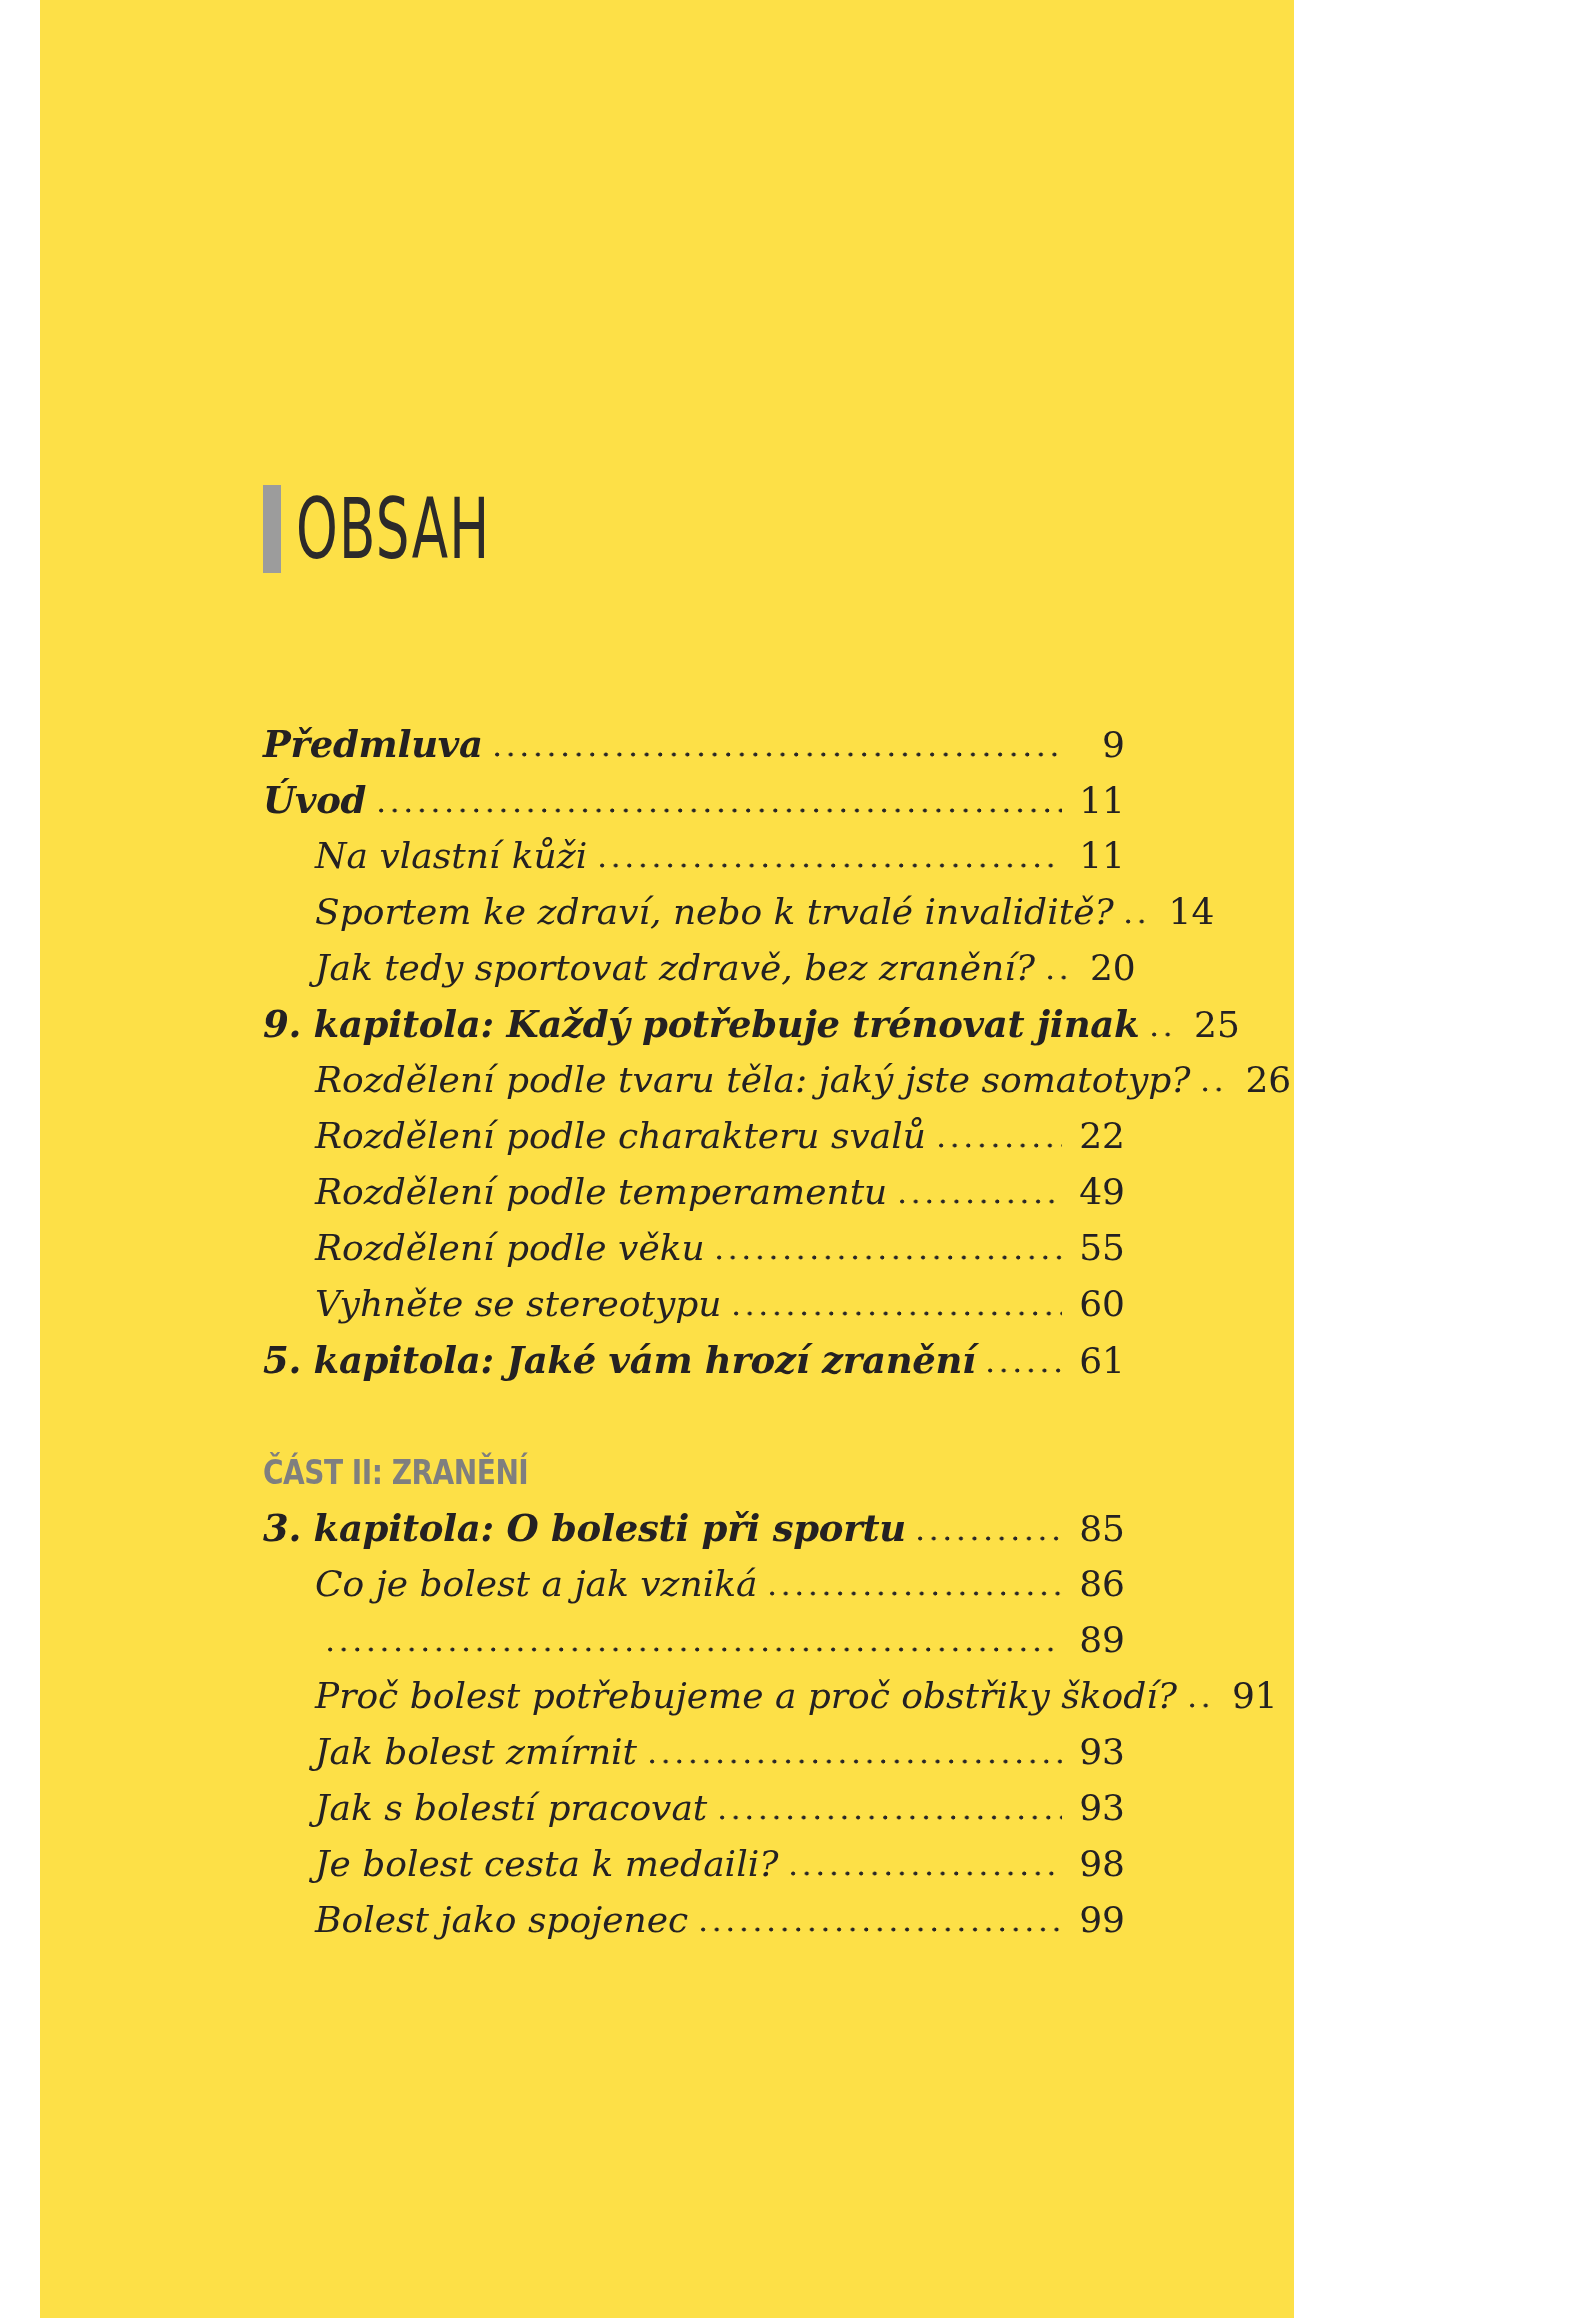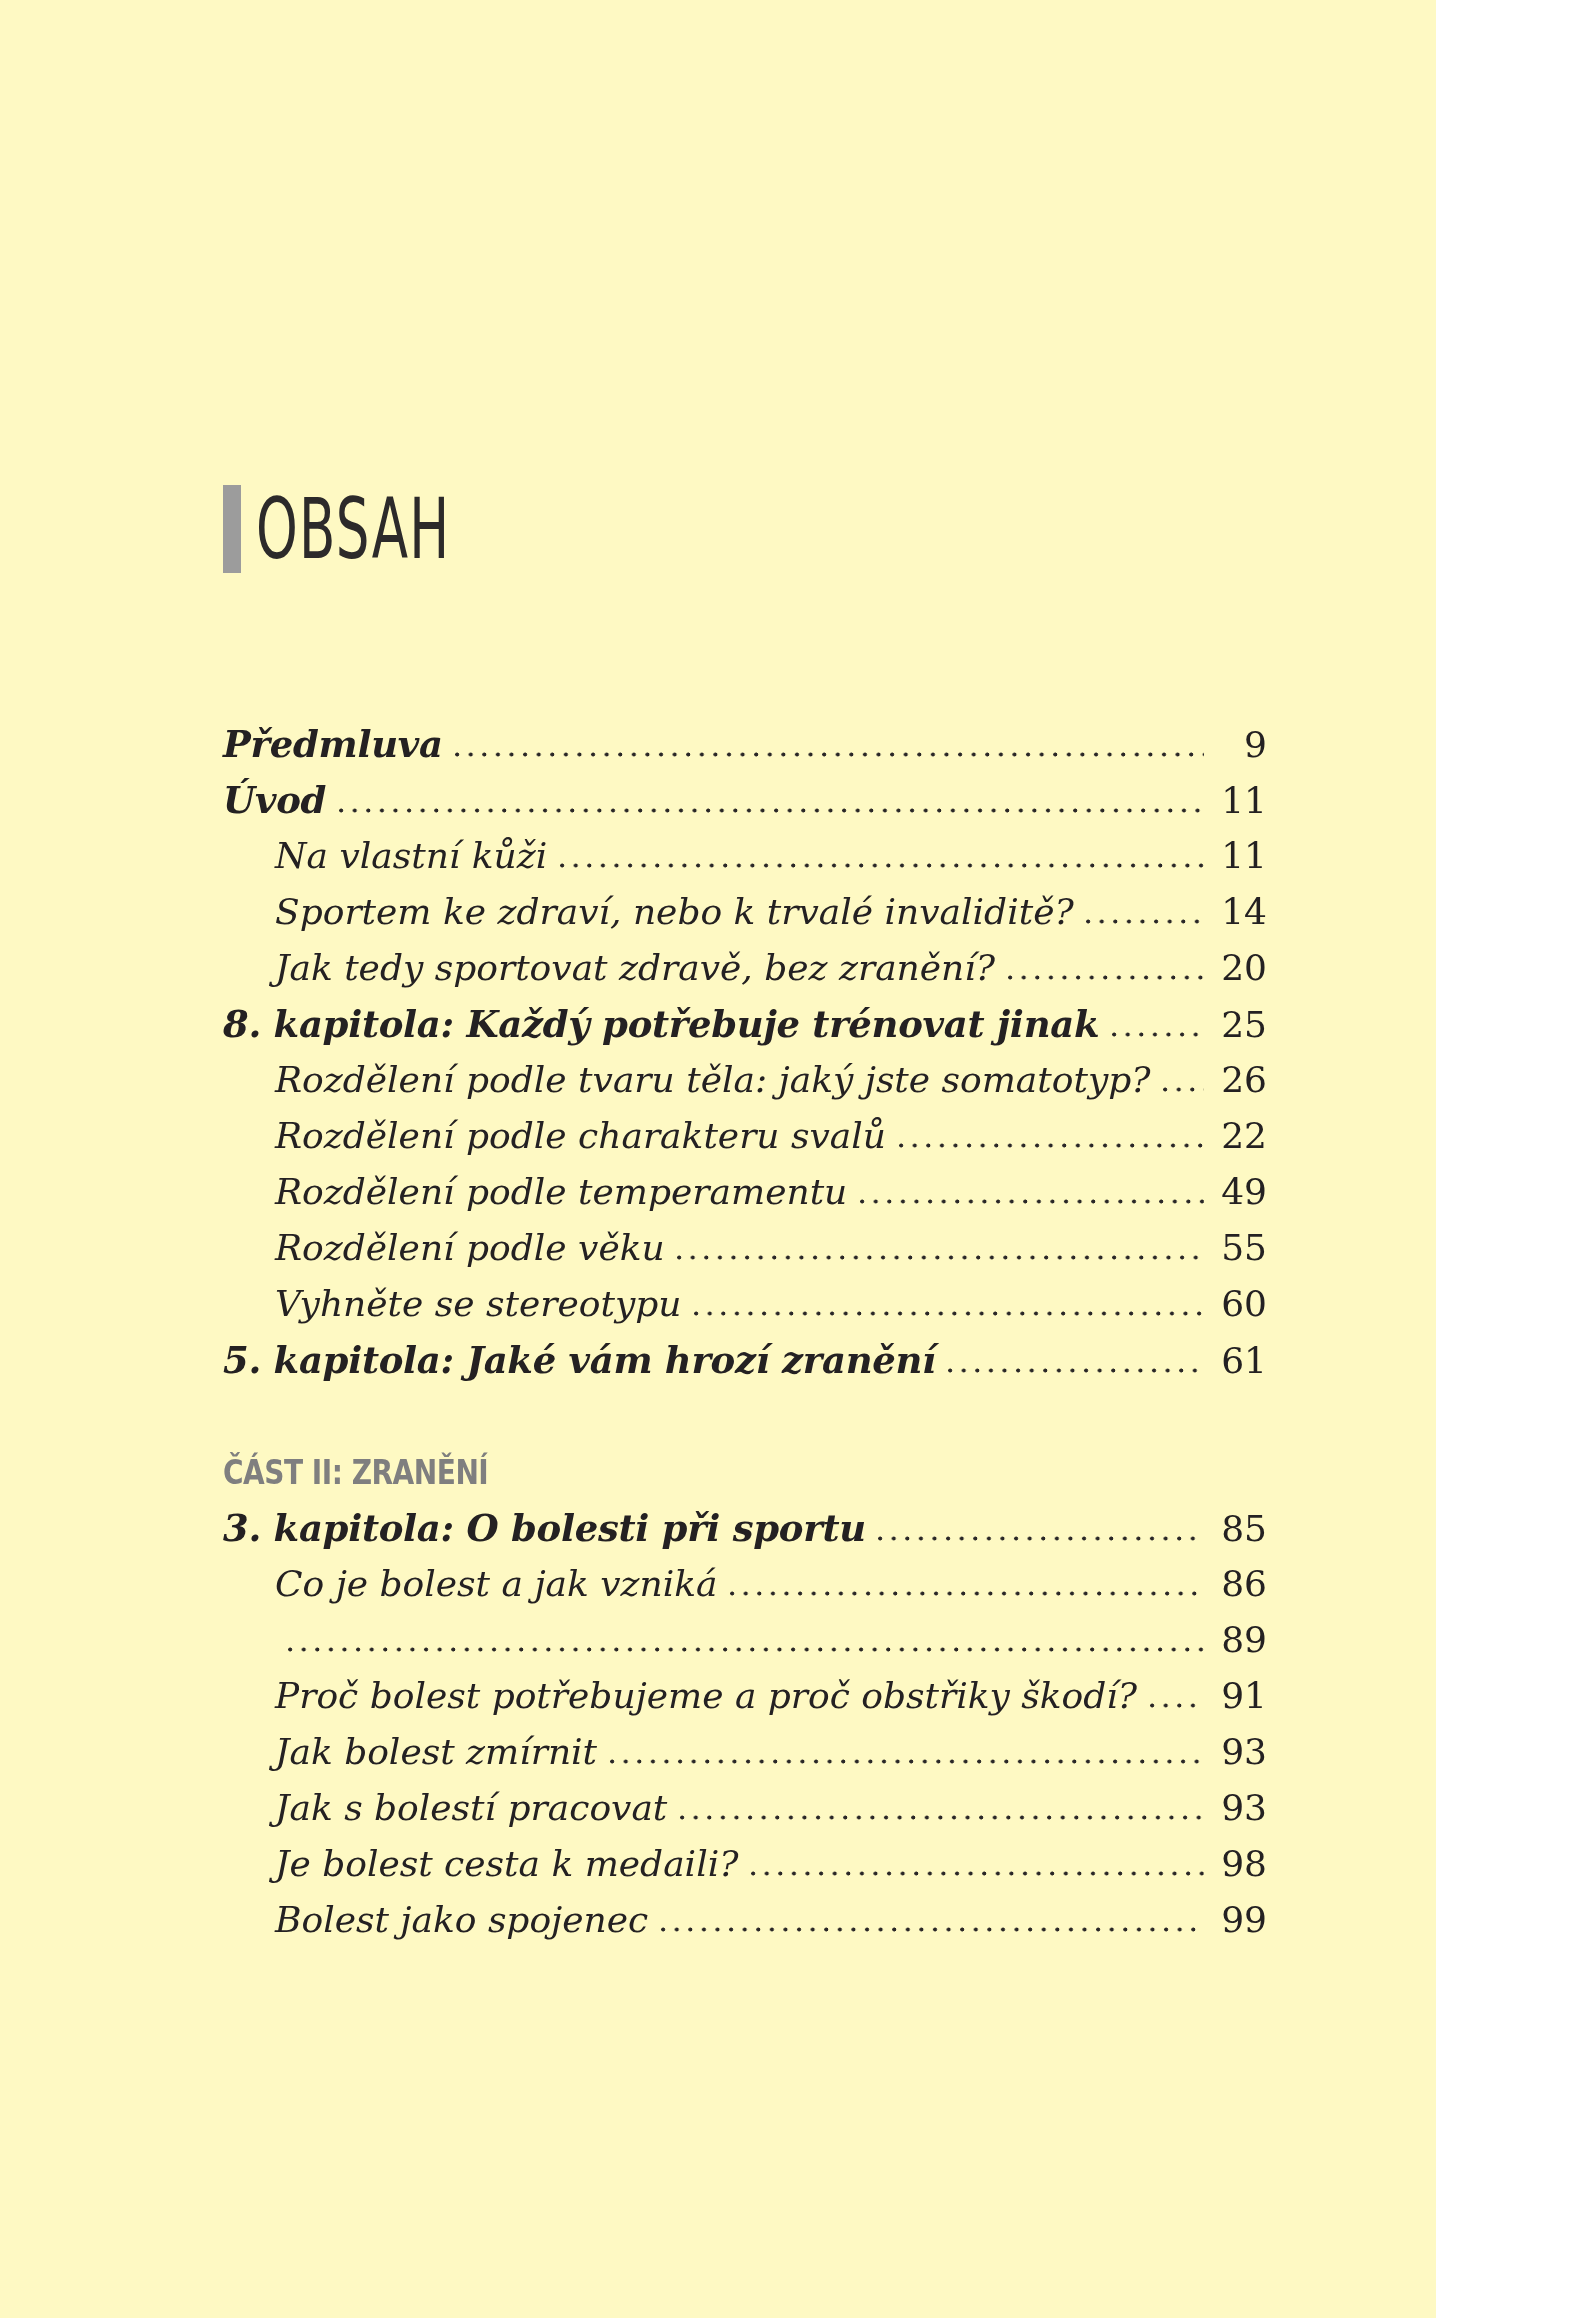--- a/index.html
+++ b/index.html
@@ -1,23 +1,24 @@
 <!DOCTYPE html>
 <html lang="cs" style="--bar-color: #9c9c9c; --section-color: #7f7f7f; --text-color: #242122;font-size:10px"><head>
 <meta charset="utf-8">
 <style>
   html, body { margin: 0; padding: 0; background: #ffffff; }
   .page {
     position: relative;
-    width: 1436px;
+    width: 1254px;
     height: 2319px;
-    background: #fef9c3;
+    background: #fde047;
     overflow: hidden;
     font-family: "DejaVu Serif", "Liberation Serif", serif;
     color: var(--text-color, #242122);
+    margin-left: 40px;
   }
 
   
   .title-block {
     position: absolute;
     left: 223px;
     top: 485px;
     display: flex;
     align-items: center;
     gap: 15px;
@@ -130,21 +131,21 @@
         <span class="label">Sportem ke zdraví, nebo k trvalé invaliditě?</span>
         <span class="leader"></span>
         <span class="pagenum">14</span>
       </div>
       <div class="row sub">
         <span class="label">Jak tedy sportovat zdravě, bez zranění?</span>
         <span class="leader"></span>
         <span class="pagenum">20</span>
       </div>
       <div class="row bold">
-        <span class="label">8. kapitola: Každý potřebuje trénovat jinak</span>
+        <span class="label">9. kapitola: Každý potřebuje trénovat jinak</span>
         <span class="leader"></span>
         <span class="pagenum">25</span>
       </div>
       <div class="row sub">
         <span class="label">Rozdělení podle tvaru těla: jaký jste somatotyp?</span>
         <span class="leader"></span>
         <span class="pagenum">26</span>
       </div>
       <div class="row sub">
         <span class="label">Rozdělení podle charakteru svalů</span>

